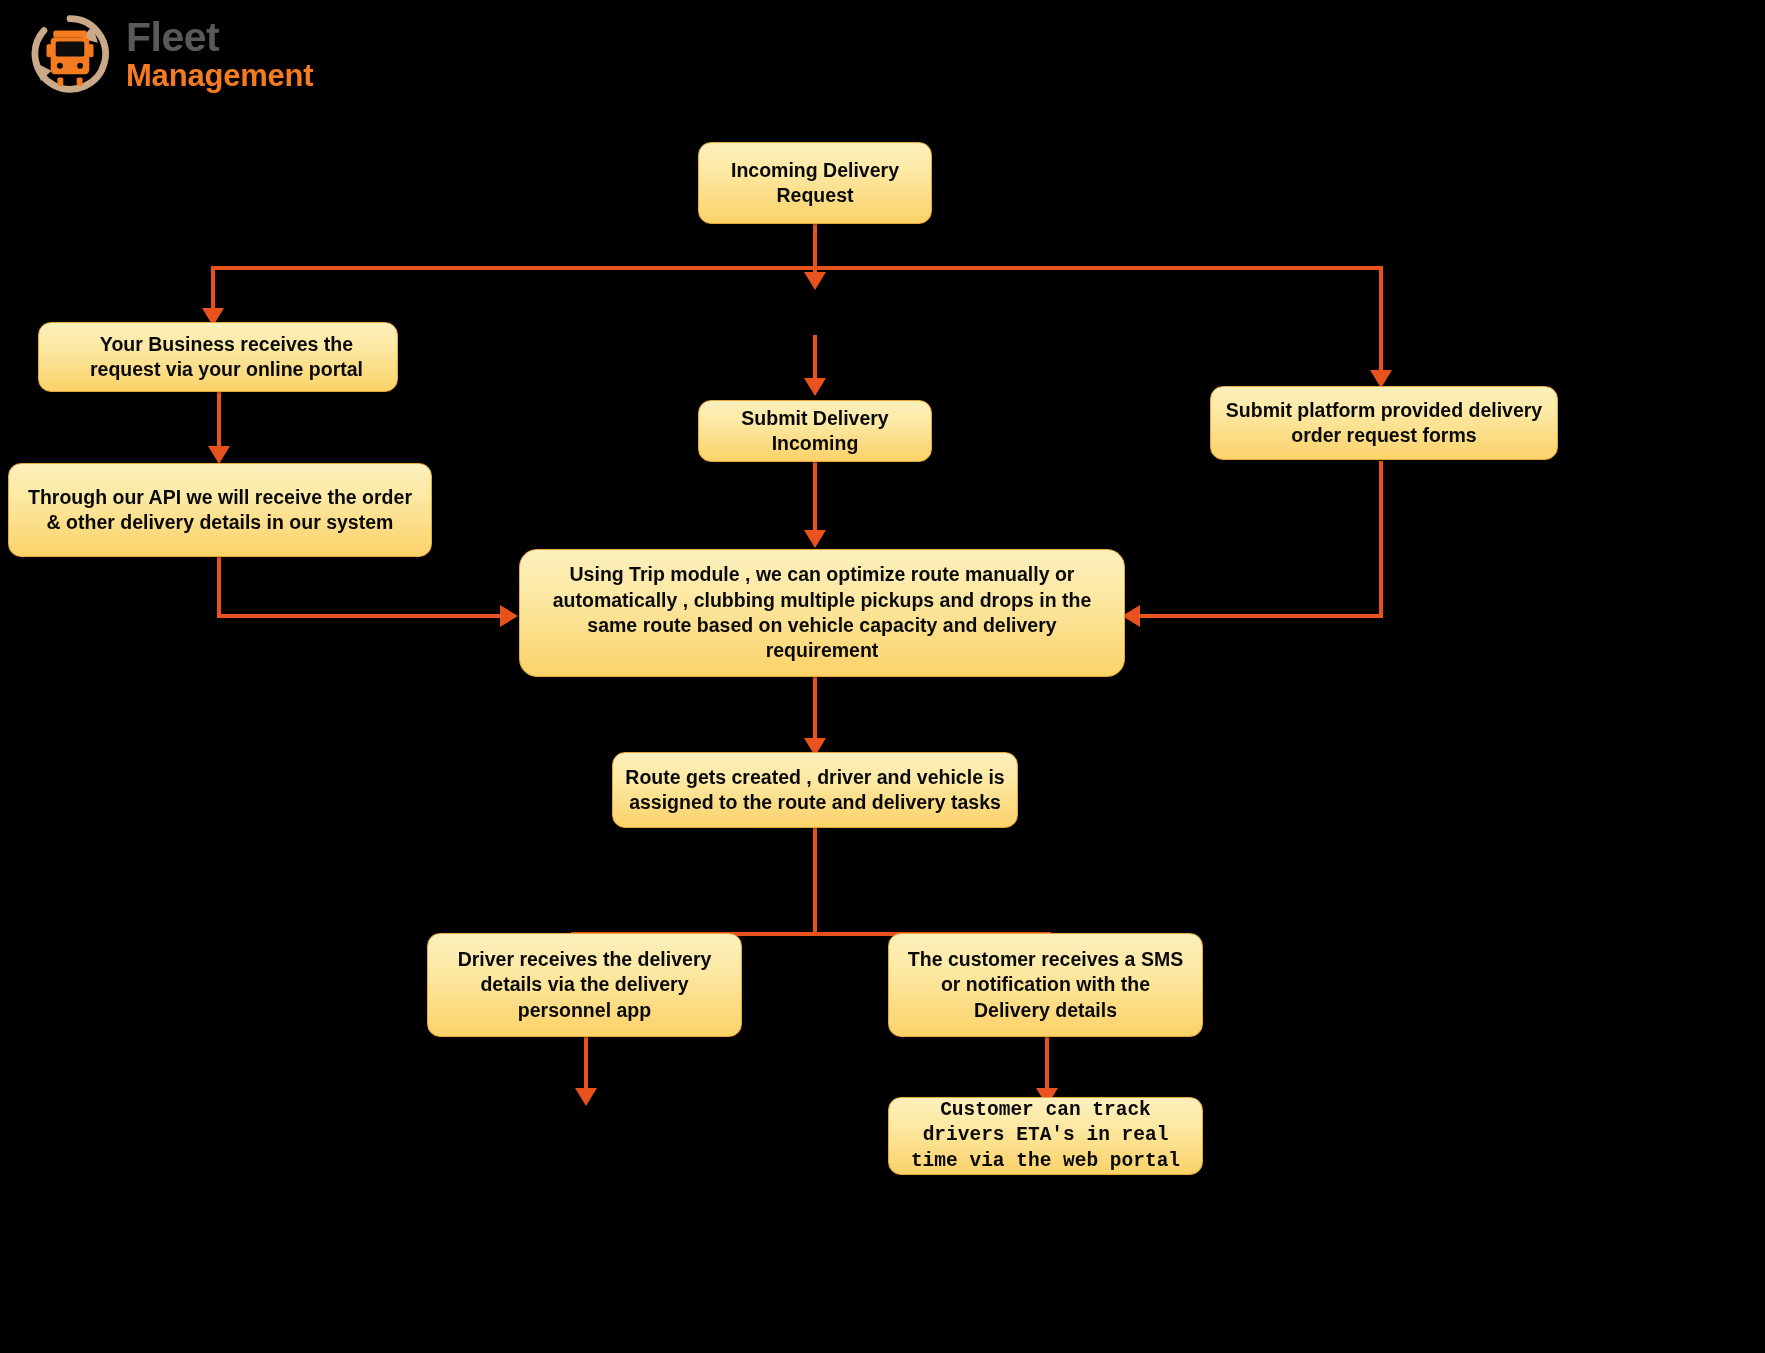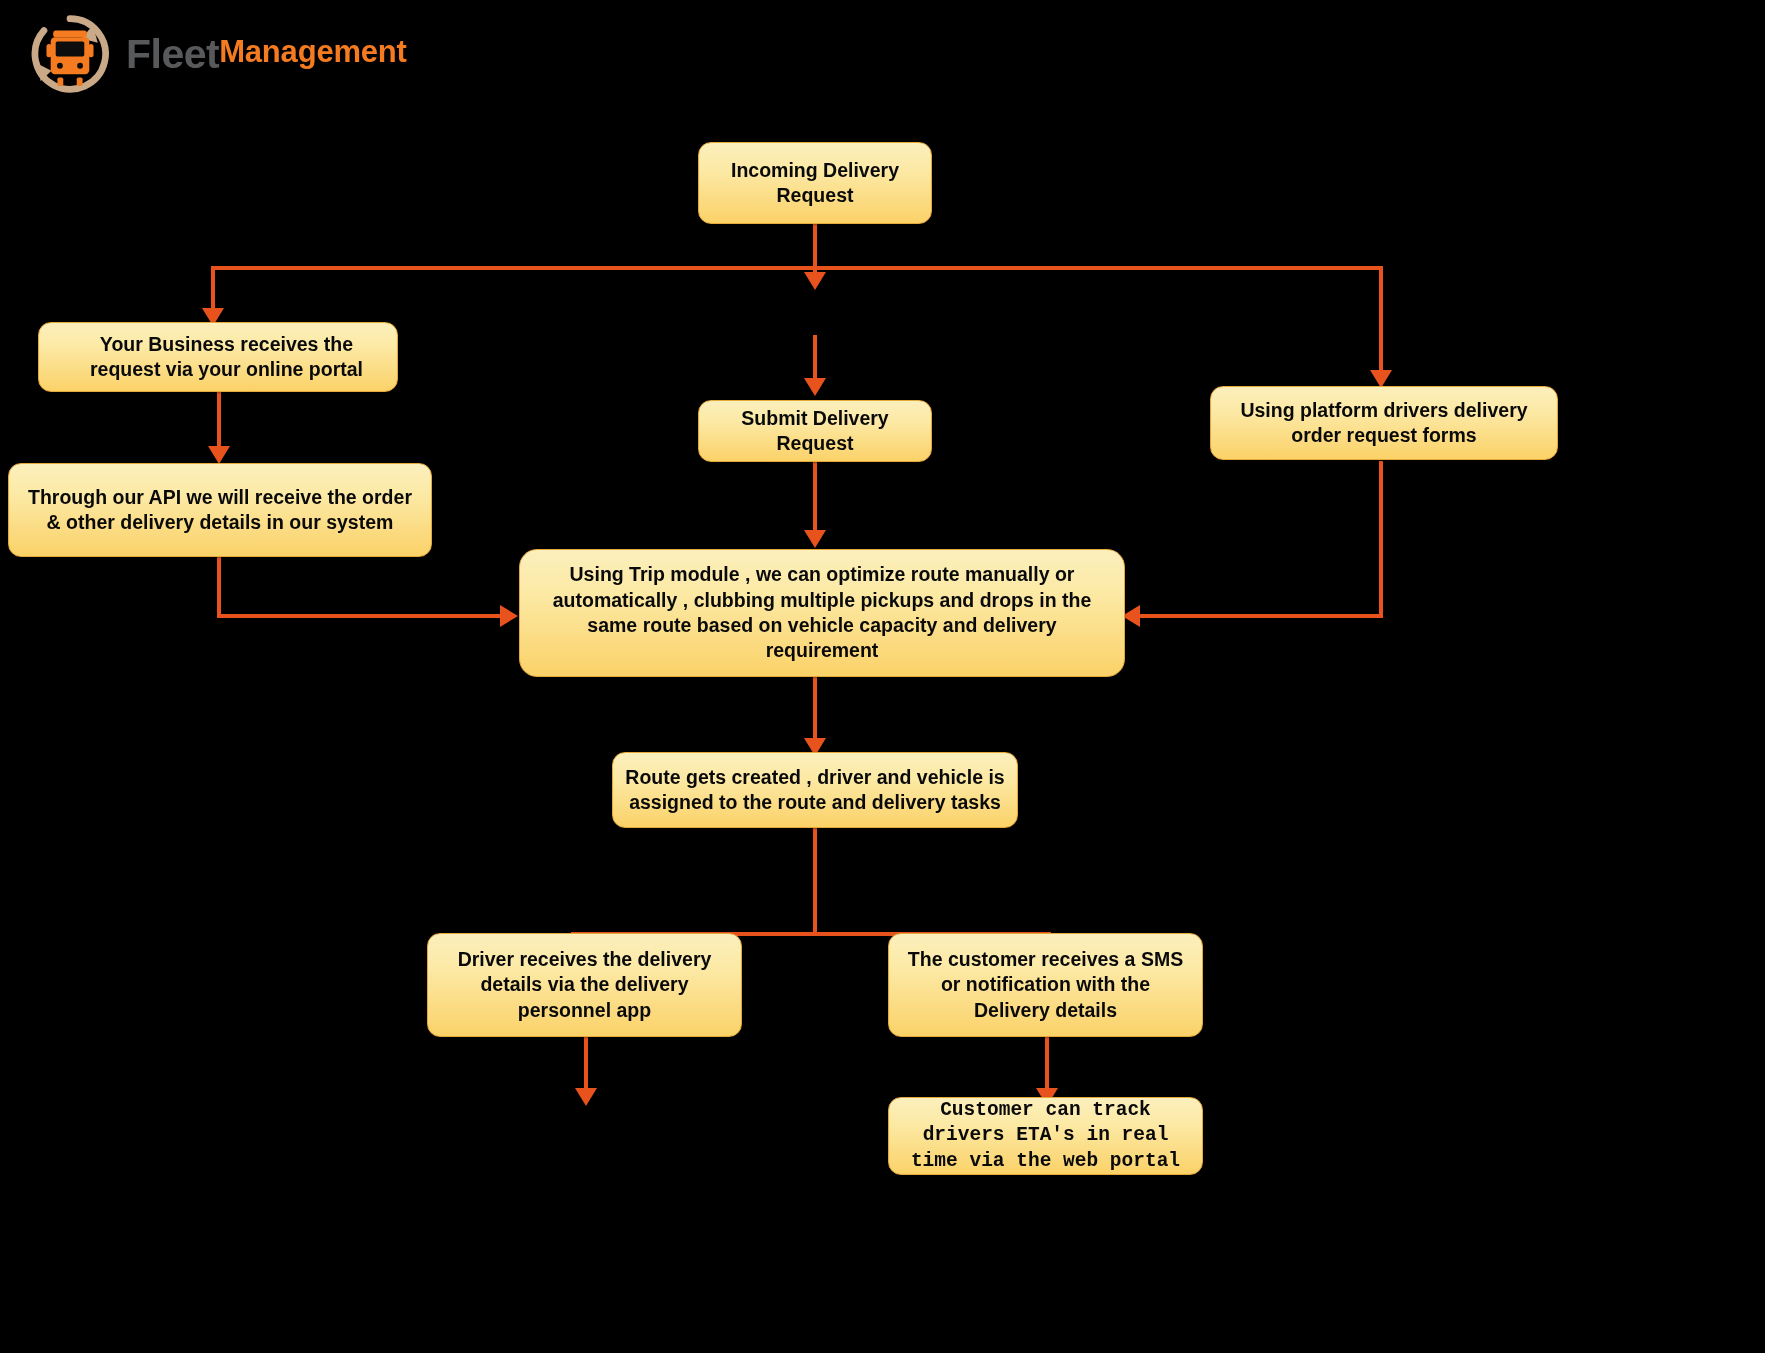--- a/index.html
+++ b/index.html
@@ -22,21 +22,21 @@
   
   #logo {
     position: absolute;
     left: 28px; top: 8px;
     width: 360px; height: 92px;
     display: flex;
     align-items: center;
     gap: 14px;
   }
   #logo-mark { width: 84px; height: 84px; flex: 0 0 84px; }
-  #logo-text { display: flex; flex-direction: row; justify-content: center; line-height: 1.0; }
+  #logo-text { display: flex; flex-direction: column; justify-content: center; line-height: 1.0; }
   #logo-fleet {
     font-size: 41px;
     font-weight: bold;
     color: #58595B;
     letter-spacing: -0.5px;
   }
   #logo-mgmt {
     font-size: 31px;
     font-weight: bold;
     color: #F47B20;
@@ -177,29 +177,29 @@
   <div class="node" style="left:698px; top:142px; width:234px; height:82px;">
     <span>Incoming Delivery Request</span>
   </div>
 
 
   <div class="node" style="left:38px; top:322px; width:360px; height:70px;padding-left:29px;">
     <span>Your Business receives the request via your online portal</span>
   </div>
 
   <div class="node" style="left:1210px; top:386px; width:348px; height:74px;">
-    <span>Using platform drivers delivery order request forms</span>
+    <span>Submit platform provided delivery order request forms</span>
   </div>
 
   <div class="node" style="left:8px; top:463px; width:424px; height:94px;">
     <span>Through our API we will receive the order &amp; other delivery details in our system</span>
   </div>
 
   <div class="node" style="left:698px; top:400px; width:234px; height:62px;">
-    <span>Submit Delivery Request</span>
+    <span>Submit Delivery Incoming</span>
   </div>
 
   <div class="node" style="left:519px; top:549px; width:606px; height:128px; border-radius:18px;">
     <span>Using Trip module , we can optimize route  manually or automatically , clubbing multiple pickups and drops in the same route based on vehicle capacity and delivery requirement</span>
   </div>
 
   <div class="node" style="left:612px; top:752px; width:406px; height:76px;">
     <span>Route gets created , driver and vehicle is assigned to the route and delivery tasks</span>
   </div>
 

